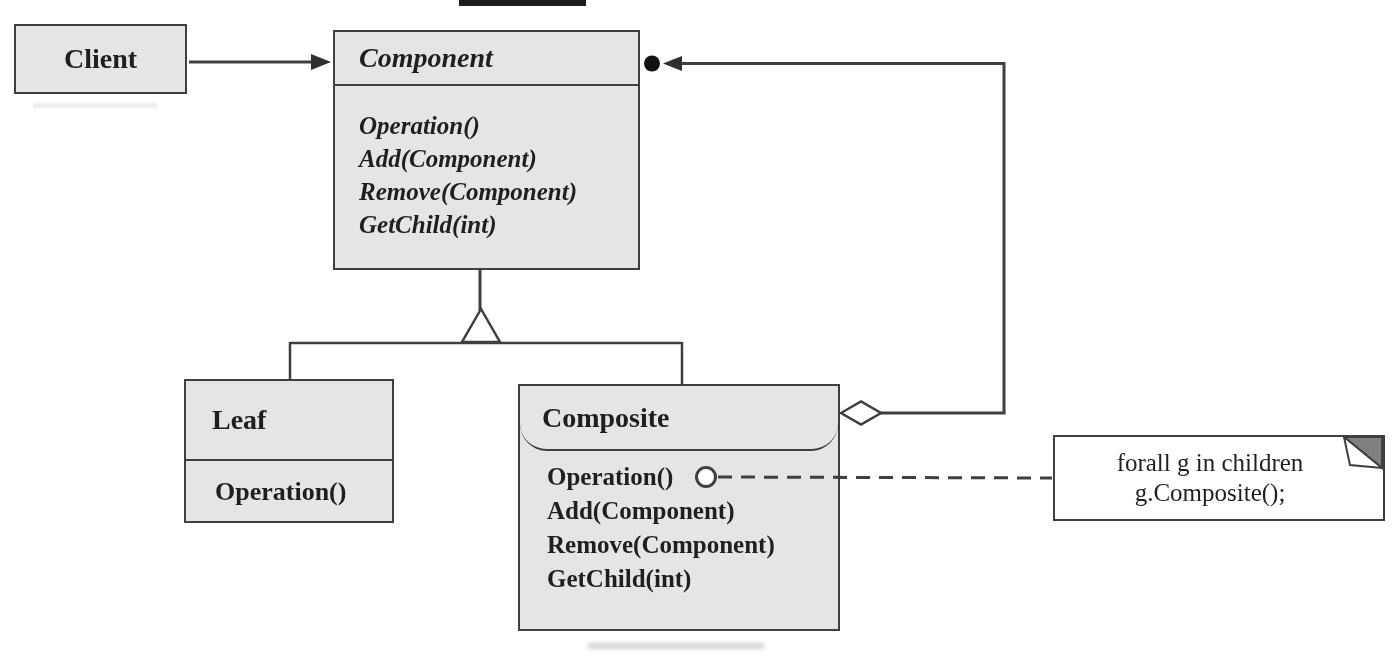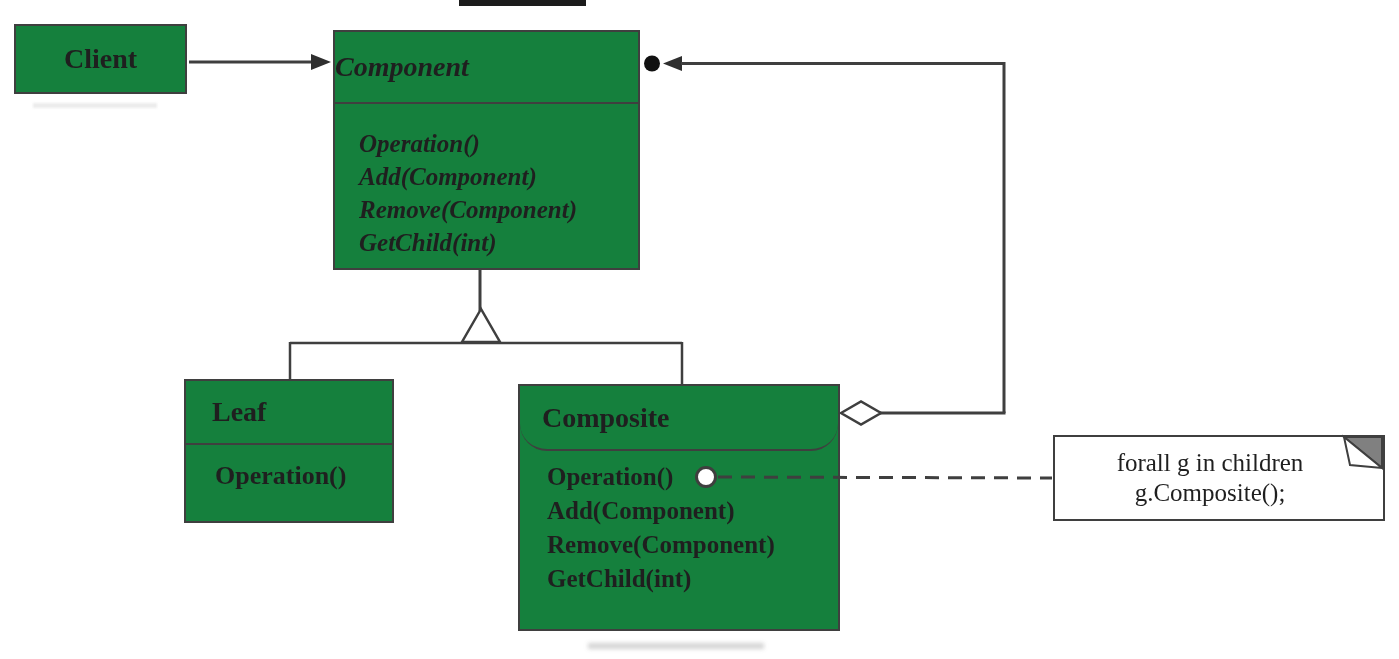--- a/index.html
+++ b/index.html
@@ -2,41 +2,41 @@
 <html><head>
 <meta charset="utf-8">
 <style>
   html,body{margin:0;padding:0;background:#ffffff;}
   .stage{
     position:relative;width:1399px;height:659px;background:#ffffff;overflow:hidden;
     font-family:"Liberation Serif","DejaVu Serif",serif;color:#1f1f1f;
   }
   svg.connectors{position:absolute;left:0;top:0;width:1399px;height:659px;z-index:5;}
   .class-box{
-    position:absolute;box-sizing:border-box;background:#15803d;
+    position:absolute;box-sizing:border-box;background:#e5e5e5;
     border:2px solid #3f3f3f;z-index:3;
   }
   .class-header{
     box-sizing:border-box;display:flex;align-items:center;
     border-bottom:2px solid #3f3f3f;
   }
   .class-title{font-weight:bold;font-size:28px;white-space:nowrap;}
   .italic{font-style:italic;}
   .methods{font-size:25px;white-space:nowrap;}
   .method-line{white-space:nowrap;font-weight:bold;}
 
   
   .box-client{left:14px;top:24px;width:173px;height:70px;display:flex;align-items:center;justify-content:center;}
   
   .box-component{left:333px;top:30px;width:307px;height:240px;}
-  .box-component .class-header{height:72px;}
+  .box-component .class-header{height:54px;padding-left:24px;}
   .box-component .methods{padding:23px 0 0 24px;line-height:33px;}
   
   .box-leaf{left:184px;top:379px;width:210px;height:144px;}
-  .box-leaf .class-header{height:64px;padding-left:26px;}
+  .box-leaf .class-header{height:80px;padding-left:26px;}
   .box-leaf .methods{padding:16px 0 0 29px;font-size:26px;}
   
   .box-composite{left:518px;top:384px;width:322px;height:247px;}
   .box-composite .class-header{height:65px;padding-left:22px;border-radius:27px;}
   .box-composite .methods{padding:9px 0 0 27px;line-height:34px;}
 
   .children-label{
     position:absolute;left:858px;top:367px;width:130px;z-index:4;
     font-size:26px;text-align:center;white-space:nowrap;
   }

